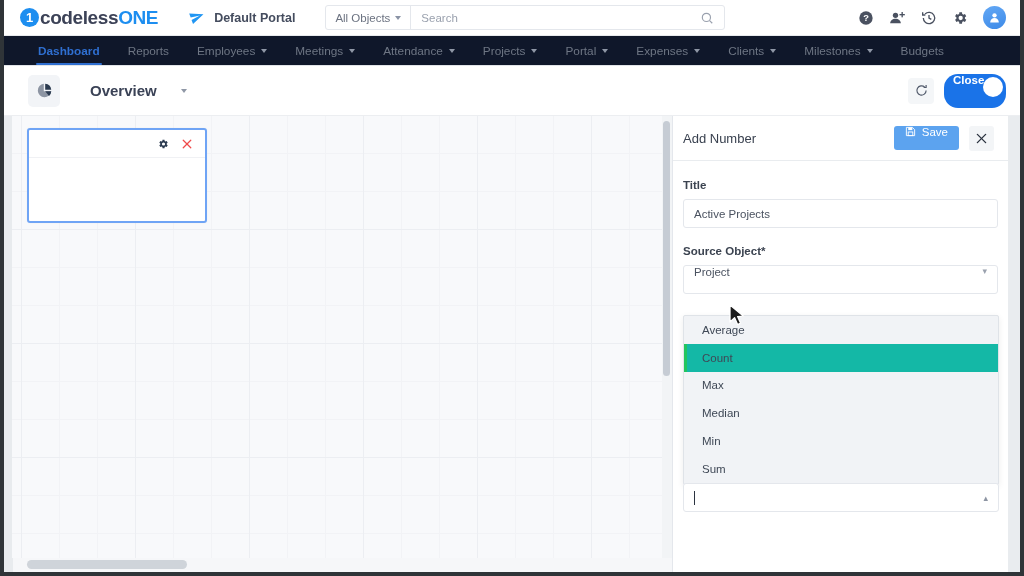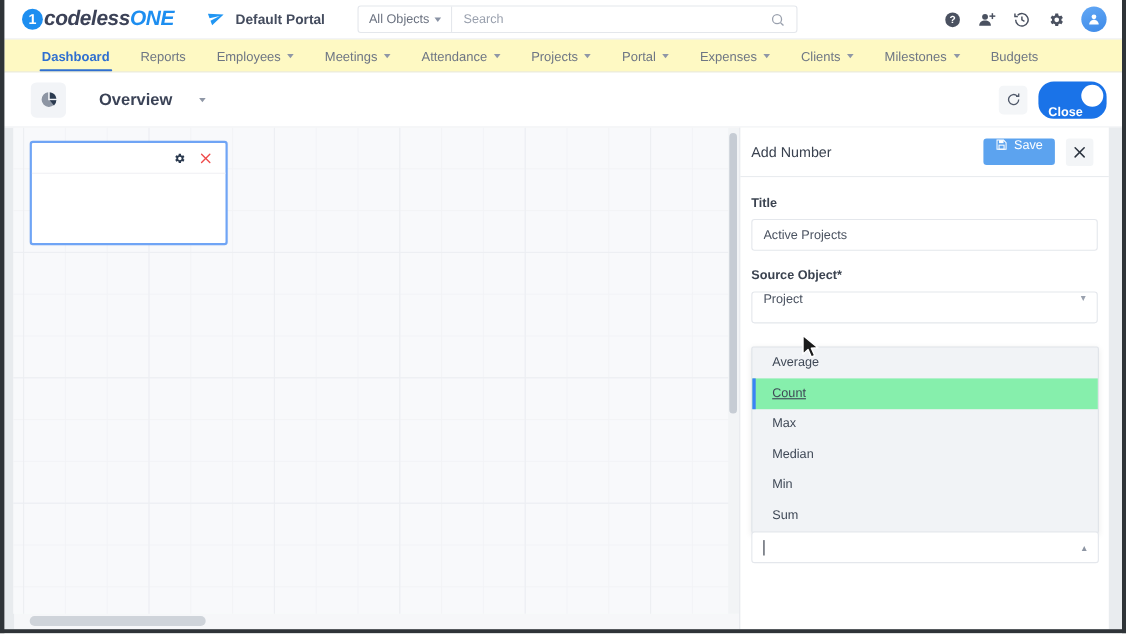--- a/index.html
+++ b/index.html
@@ -26,21 +26,21 @@
     background:#ffffff; display:flex; align-items:center;
     border-bottom:1px solid #e8eaed;
   }
   .logo { display:flex; align-items:center; margin-left:16px; }
   .logo-mark {
     width:19px; height:19px; border-radius:50%;
     background:#1d8ef0; color:#fff; font-size:13px; font-weight:bold;
     display:flex; align-items:center; justify-content:center;
     line-height:1; margin-right:1px;
   }
-  .logo-text { font-size:19px; font-weight:bold; letter-spacing:-0.4px; color:#3c4257;font-style:italic; }
+  .logo-text { font-size:19px; font-weight:bold; letter-spacing:-0.4px; color:#3c4257; }
   .logo-text .blue { color:#1d8ef0; }
 
   .portal { display:flex; align-items:center; margin-left:32px; gap:9px; }
   .portal-icon { color:#2196f3; font-size:15px; transform: rotate(-20deg); display:block; }
   .portal-name { font-size:12.5px; font-weight:bold; color:#444c5e; }
 
   .searchwrap {
     margin-left:30px; display:flex; align-items:center;
     width:400px; height:25px;
     border:1px solid #e4e7ec; border-radius:3px; background:#fff;
@@ -63,21 +63,21 @@
   .ti { color:#4a5160; display:flex; align-items:center; justify-content:center; cursor:pointer; }
   .avatar {
     width:23px;height:23px;border-radius:50%;
     background:linear-gradient(160deg,#63a8f5,#3d8ae8);
     display:flex;align-items:center;justify-content:center;color:#fff;
   }
 
   
   .navbar {
     position:absolute; left:4px; top:36px; width:1016px; height:30px;
-    background:#fef9c3; border-bottom:1px solid #e1e4e8;
+    background:#0f172a; border-bottom:1px solid #e1e4e8;
     display:flex; align-items:stretch; padding-left:20px;
     overflow:hidden; white-space:nowrap;
   }
   .navitem {
     display:flex; align-items:center; gap:6px;
     padding:0 14px; font-size:11.8px; color:#6e7684;
     cursor:pointer; position:relative;
   }
   .navitem.active { color:#2f6fd0; font-weight:bold; }
   .navitem.active:after {
@@ -99,21 +99,21 @@
   }
   .ov-title { margin-left:14px; font-size:15px; font-weight:bold; color:#3a4256; }
   .ov-caret { margin-left:8px; border-top-color:#8f97a6; }
   .sh-right { margin-left:auto; margin-right:14px; display:flex; align-items:center; gap:10px; }
   .refresh-btn {
     width:26px;height:26px;border-radius:4px;background:#f4f6f8;
     display:flex;align-items:center;justify-content:center;color:#515a6b;cursor:pointer;
   }
   .close-toggle {
     width:62px;height:34px;border-radius:14px;background:#1a73e8;
-    display:flex;align-items:flex-end;justify-content:flex-start;
+    display:flex;align-items:flex-start;justify-content:flex-start;
     padding:0 3px; cursor:pointer; position:relative;
   }
   .close-toggle span { font-size:11.5px; color:#fff; font-weight:bold; margin-left:6px; }
   .close-knob {
     position:absolute; right:3px; top:3px;
     width:20px;height:20px;border-radius:50%;background:#fff;
   }
 
   
   .canvas {
@@ -203,21 +203,21 @@
     position:absolute; left:10px; top:154px; width:316px;
     background:#f1f3f6; border:1px solid #dfe3e8; border-radius:2px;
     box-shadow:0 2px 6px rgba(0,0,0,0.08); z-index:20;
     padding-bottom:1px;
   }
   .dd-item {
     height:27.8px; display:flex; align-items:center;
     padding-left:15px; font-size:11.5px; color:#3f4856; cursor:pointer;
     border-left:3px solid transparent;
   }
-  .dd-item.sel { background:#86efac; border-left:3px solid #3b82f6;text-decoration:underline; }
+  .dd-item.sel { background:#14b8a6; border-left:3px solid #22c55e; }
   .bottom-input {
     position:absolute; left:10px; top:322px; width:316px; height:29px;
     border:1px solid #e4e7ec; border-radius:3px; background:#fff;
     display:flex; align-items:center; padding:0 10px; z-index:21;
   }
   .caret-bar {
     width:1px; height:14px; background:#2b3340; display:block;
   }
   .up-chev { margin-left:auto; color:#8d95a3; font-size:9px; }
   

